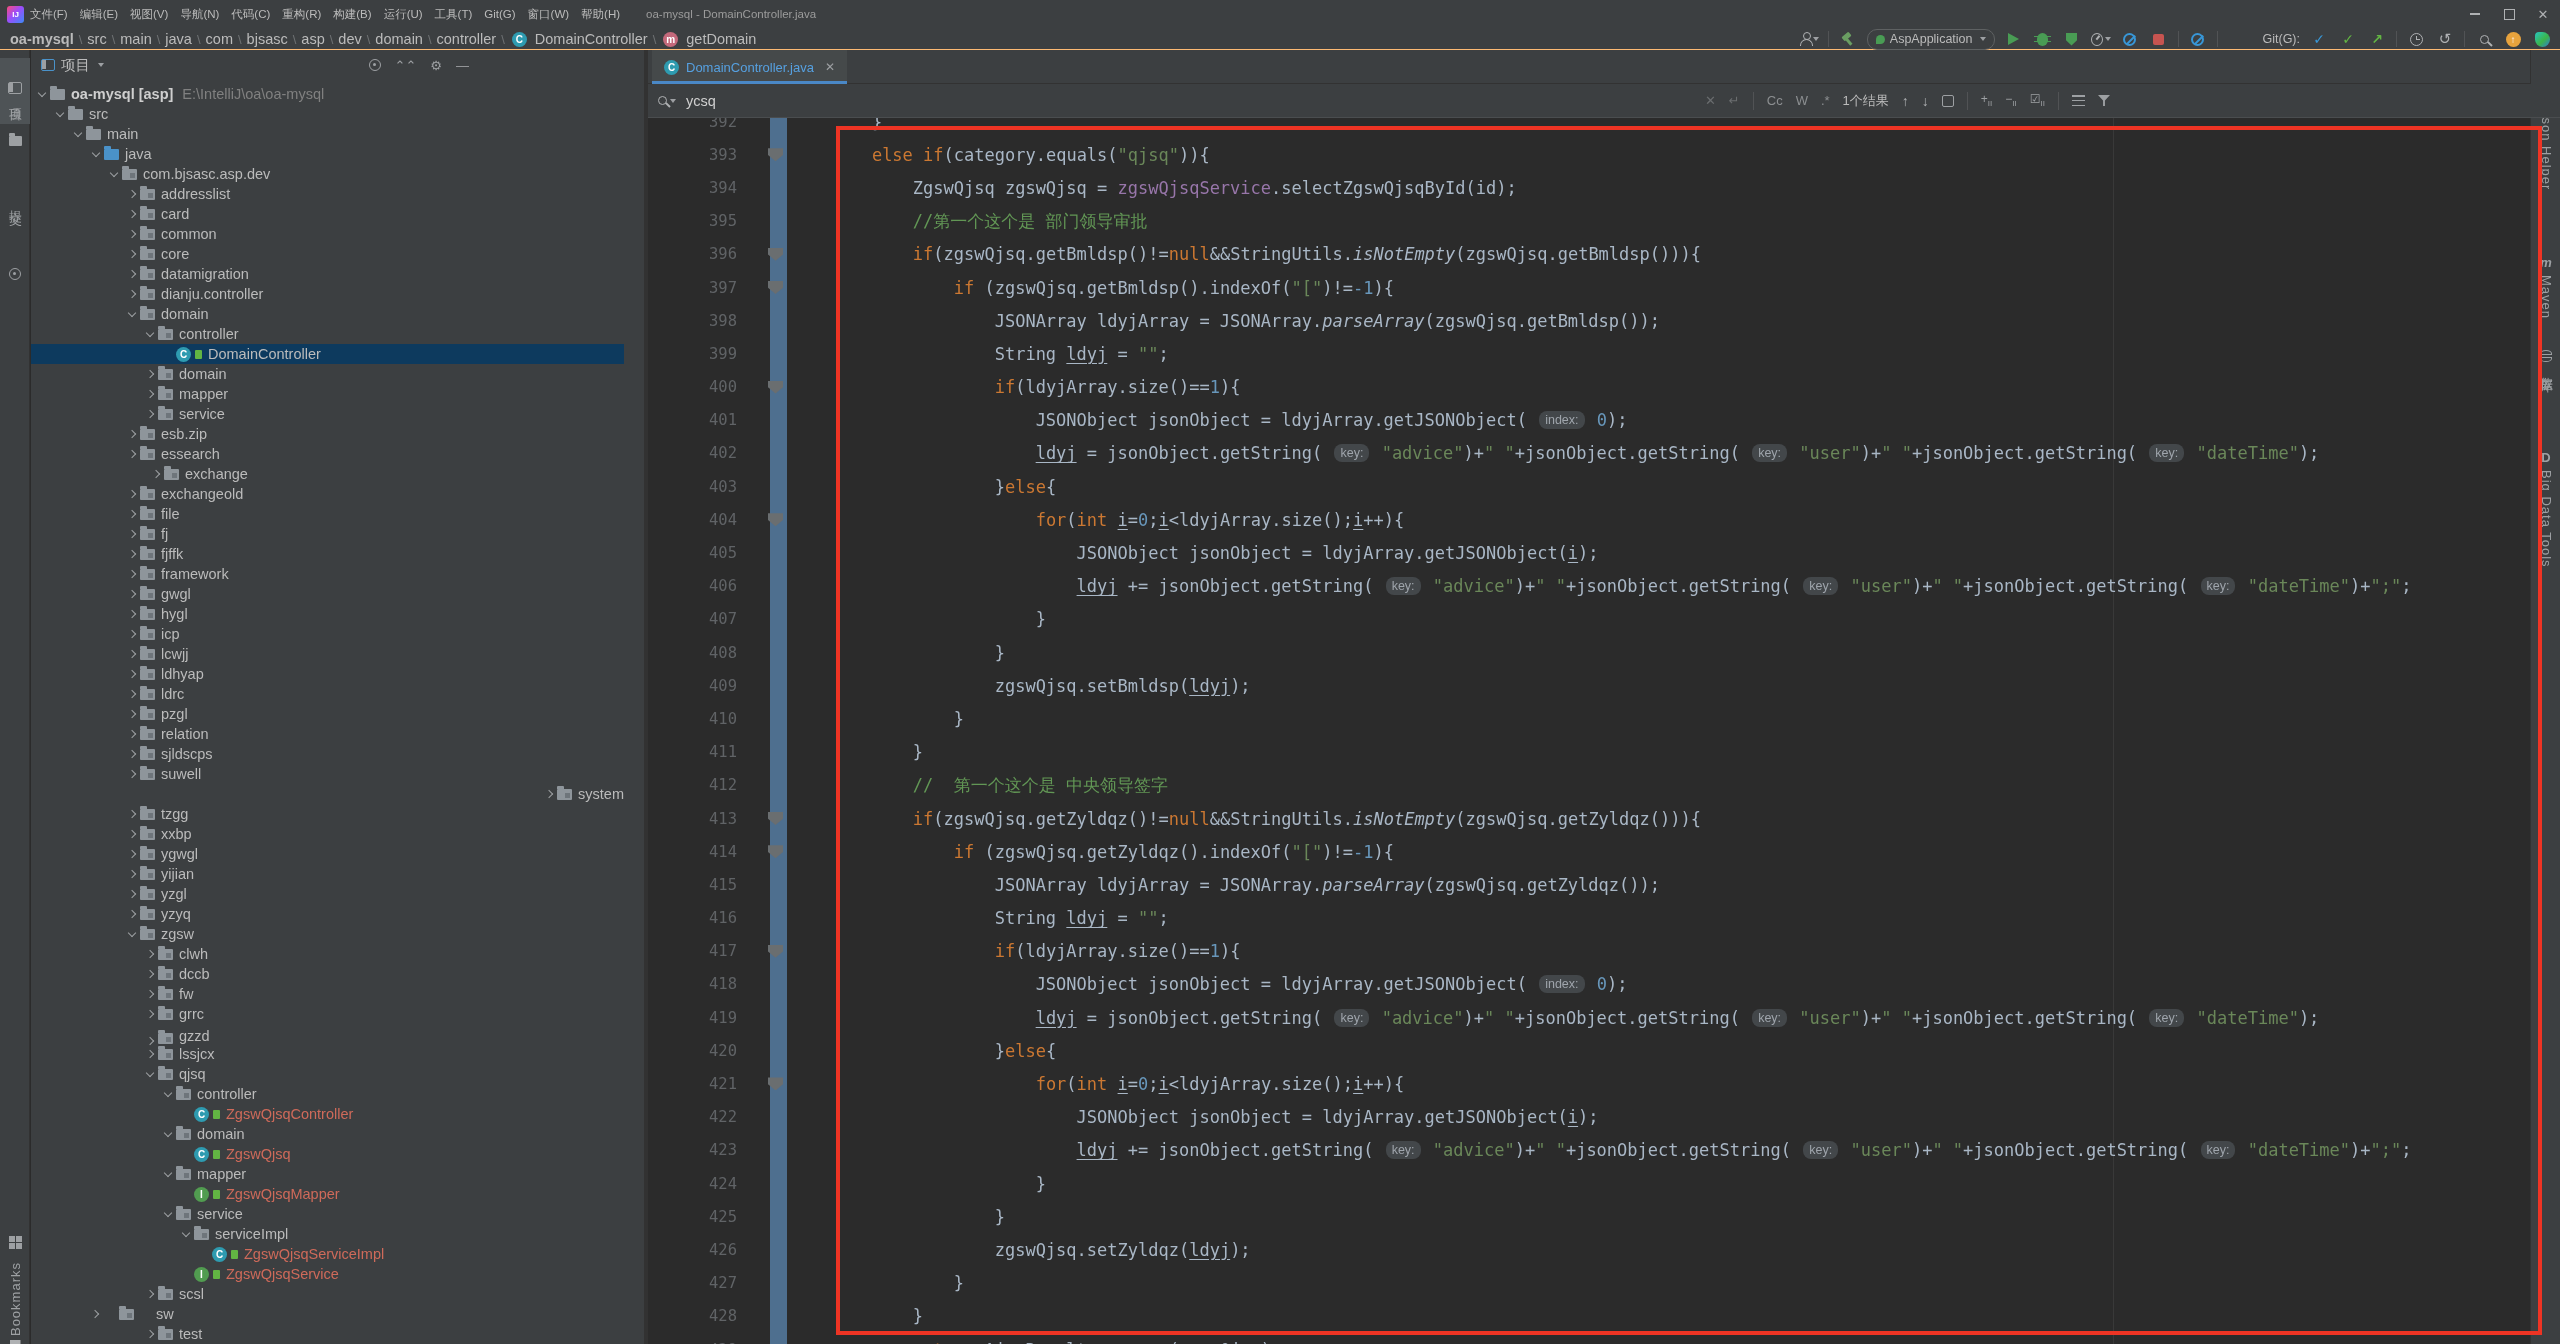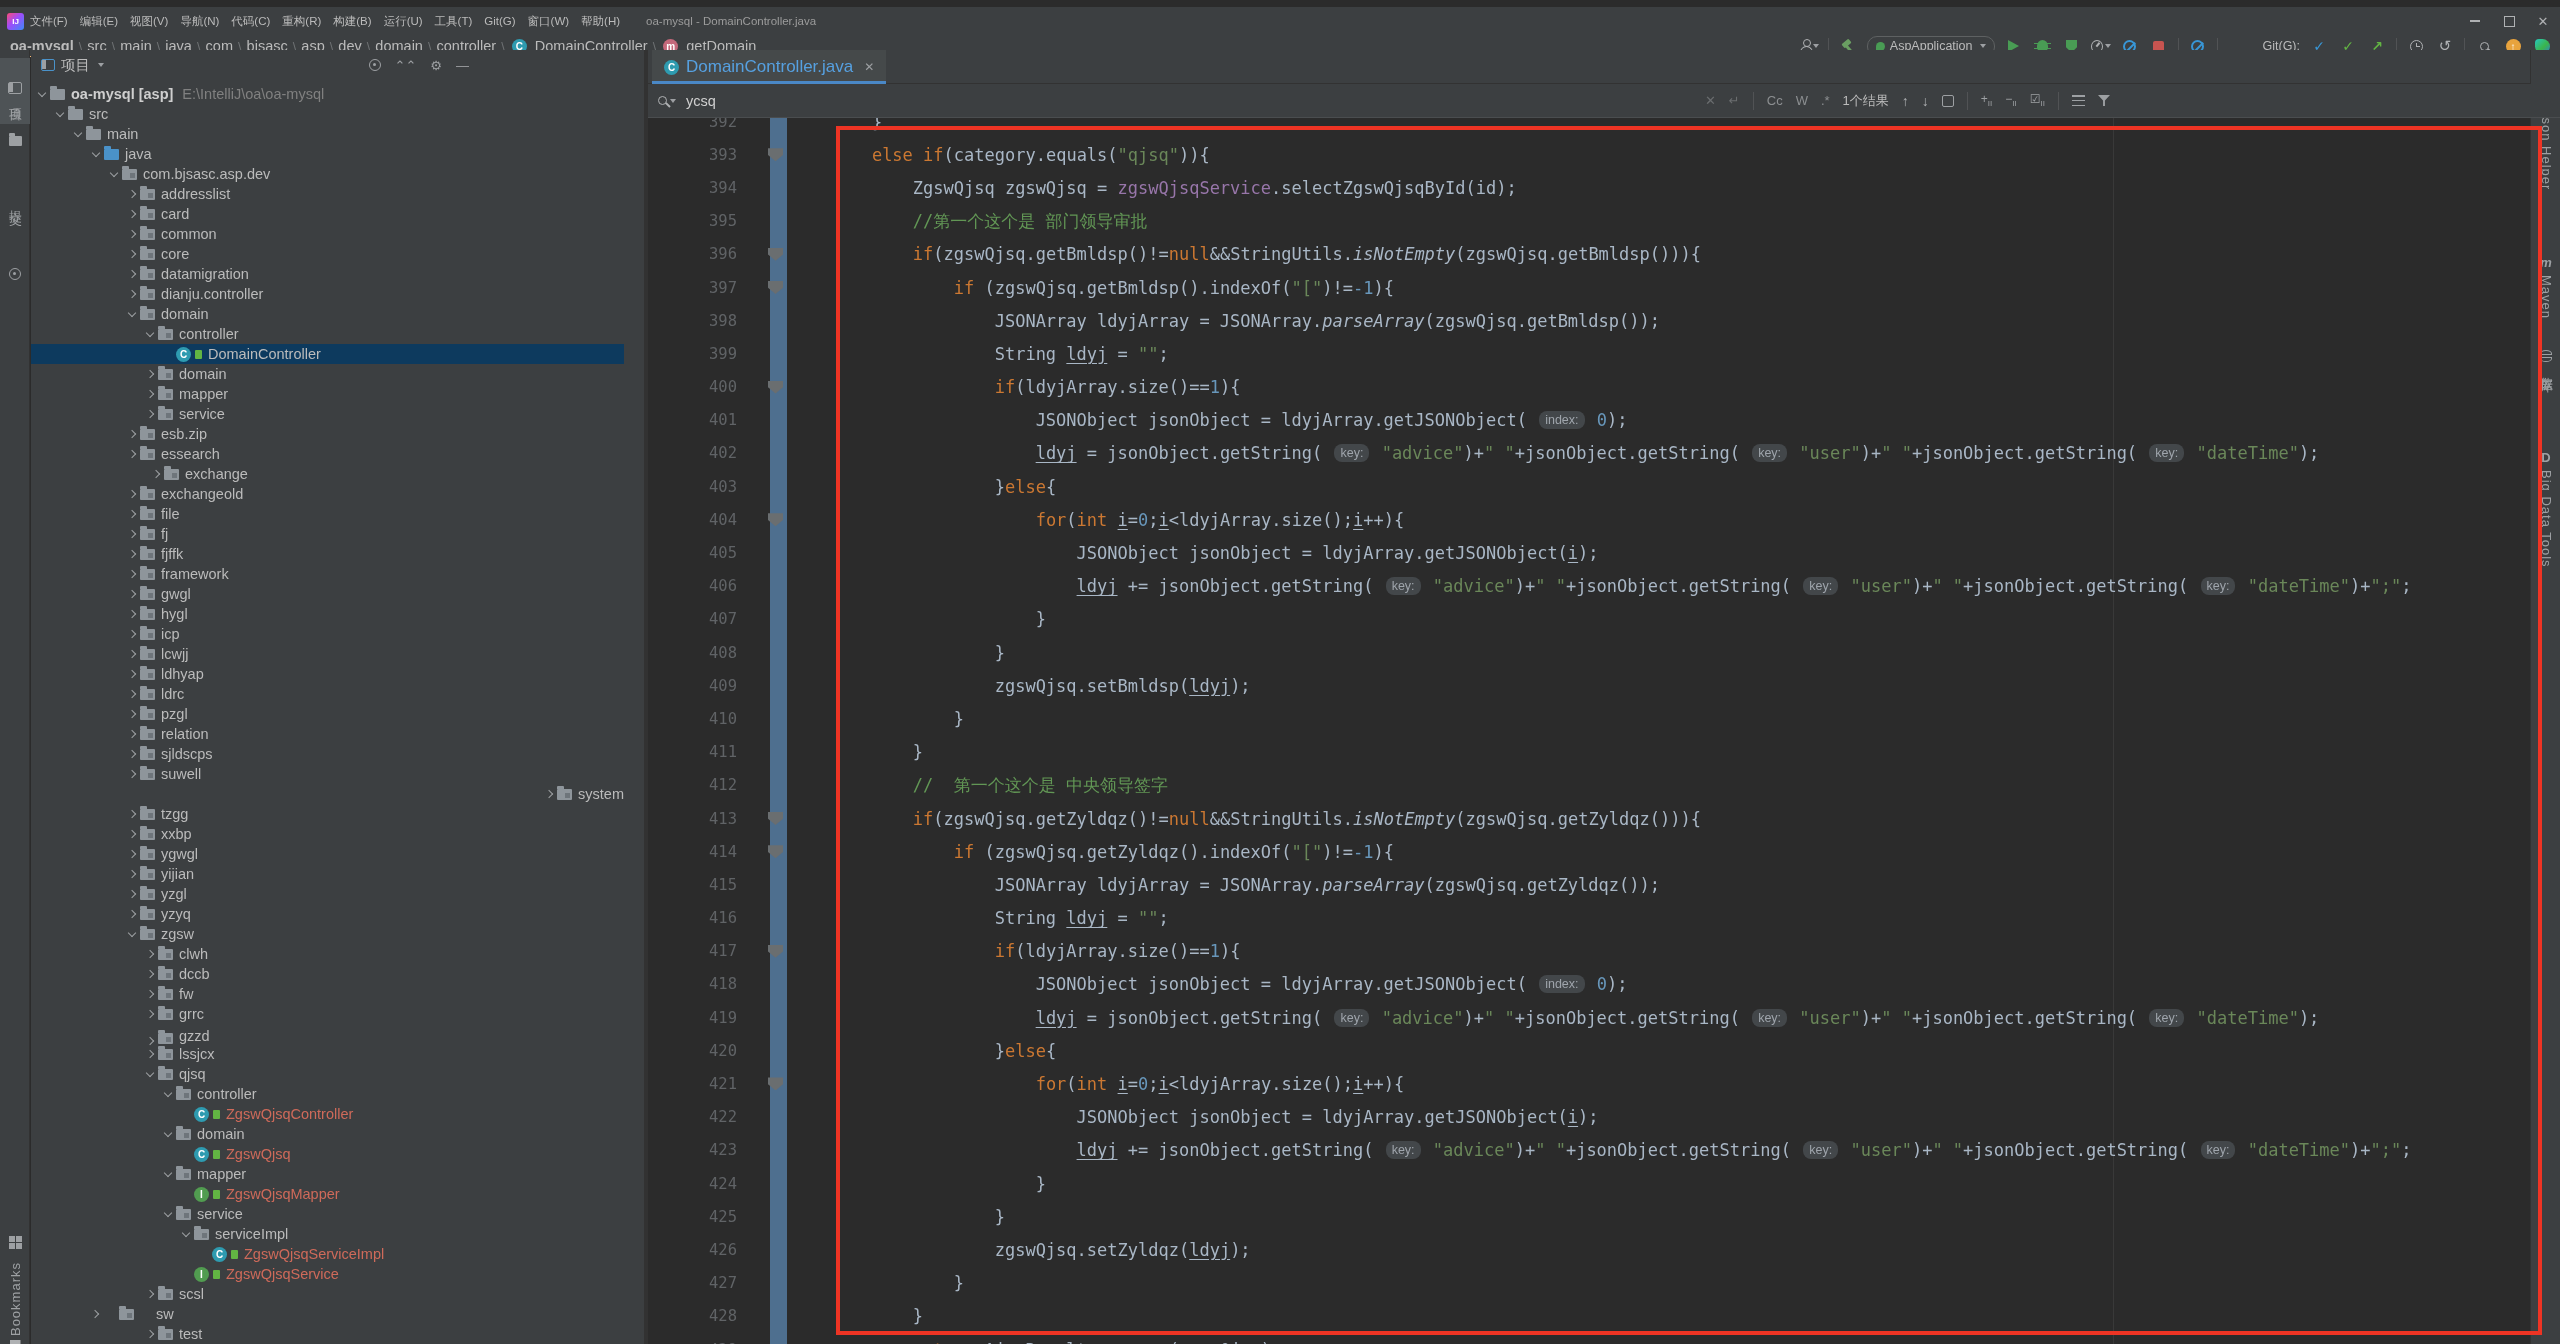--- a/index.html
+++ b/index.html
@@ -1,20 +1,20 @@
 <!DOCTYPE html>
 <html><head>
 <meta charset="utf-8">
 <style>
   * { margin:0; padding:0; box-sizing:border-box; }
   html,body { width:2560px; height:1344px; overflow:hidden; background:#2B2B2B;
     font-family:"Liberation Sans","DejaVu Sans",sans-serif; -webkit-font-smoothing:antialiased; }
 
   
-  #chrome { position:absolute; left:0; top:7px; width:2560px; height:50px; background:#3C3F41; border-bottom:1px solid #fdba74; }
+  #chrome { position:absolute; left:0; top:0; width:2560px; height:50px; background:#3C3F41; border-bottom:1px solid #fdba74; }
   #menubar { position:absolute; left:0; top:0; width:2560px; height:28px; display:flex; align-items:center; }
   #logo { width:17px; height:17px; margin-left:7px; border-radius:3px;
     background:linear-gradient(135deg,#FC4C76 0%,#9E4CFB 45%,#3B8BF8 100%); position:relative; }
   #logo::after{ content:"IJ"; position:absolute; inset:0; color:#fff; font-size:8px; font-weight:bold; display:flex; align-items:center; justify-content:center;}
   .menu-item { color:#BBBBBB; font-size:11.5px; padding:0 6px; height:28px; display:flex; align-items:center; cursor:default;}
   #win-title { color:#9C9C9C; font-size:11.5px; margin-left:20px; }
   #win-controls { position:absolute; right:0; top:0; height:28px; display:flex; }
   .wc { width:34px; height:28px; display:flex; align-items:center; justify-content:center; color:#AFB1B3; }
   .wc-min::after{content:""; width:10px; height:1.5px; background:#AFB1B3;}
   .wc-max::after{content:""; width:9px; height:9px; border:1.5px solid #AFB1B3;}
@@ -102,21 +102,21 @@
   .lbl-red { color:#CF6A5A; }
   .lbl-bold { font-weight:bold; color:#CFCFCF;}
 
   #splitter{ position:absolute; left:644px; top:50px; width:4px; height:1294px; background:#323232;}
 
   
   #editor { position:absolute; left:648px; top:50px; width:1912px; height:1294px; }
   #tabbar { position:absolute; left:0; top:0; width:1912px; height:34px; background:#3C3F41; border-bottom:1px solid #323232;}
   #tab { position:absolute; left:4px; top:0; height:34px; background:#45494A; display:flex; align-items:center; padding:0 12px; gap:7px; }
   #tab::after{ content:""; position:absolute; left:0; bottom:0; width:100%; height:3px; background:#4A88C7;}
-  #tab-label{ color:#56A0E0; font-size:17px; }
+  #tab-label{ color:#56A0E0; font-size:13px; }
   .tab-close{ color:#9DA0A3; font-size:12px; margin-left:4px;}
   #tab-options{ position:absolute; right:12px; top:8px; width:4px; height:18px; display:flex; flex-direction:column; gap:3px; align-items:center;}
   #tab-options span{ width:3px; height:3px; border-radius:50%; background:#9DA0A3;}
 
   
   #findbar { position:absolute; left:0; top:34px; width:1912px; height:34px; background:#3C3F41; border-bottom:1px solid #4A4D4F; display:flex; align-items:center; padding:0 10px; z-index:6;}
   #find-query { color:#D0D0D0; font-size:14.5px; margin-left:10px; }
   #find-right { margin-left:auto; margin-right:440px; display:flex; align-items:center; gap:13px; }
   .ficon { color:#8C8F91; font-size:13px; }
   .ficon.dim { color:#6A6D6F; }

